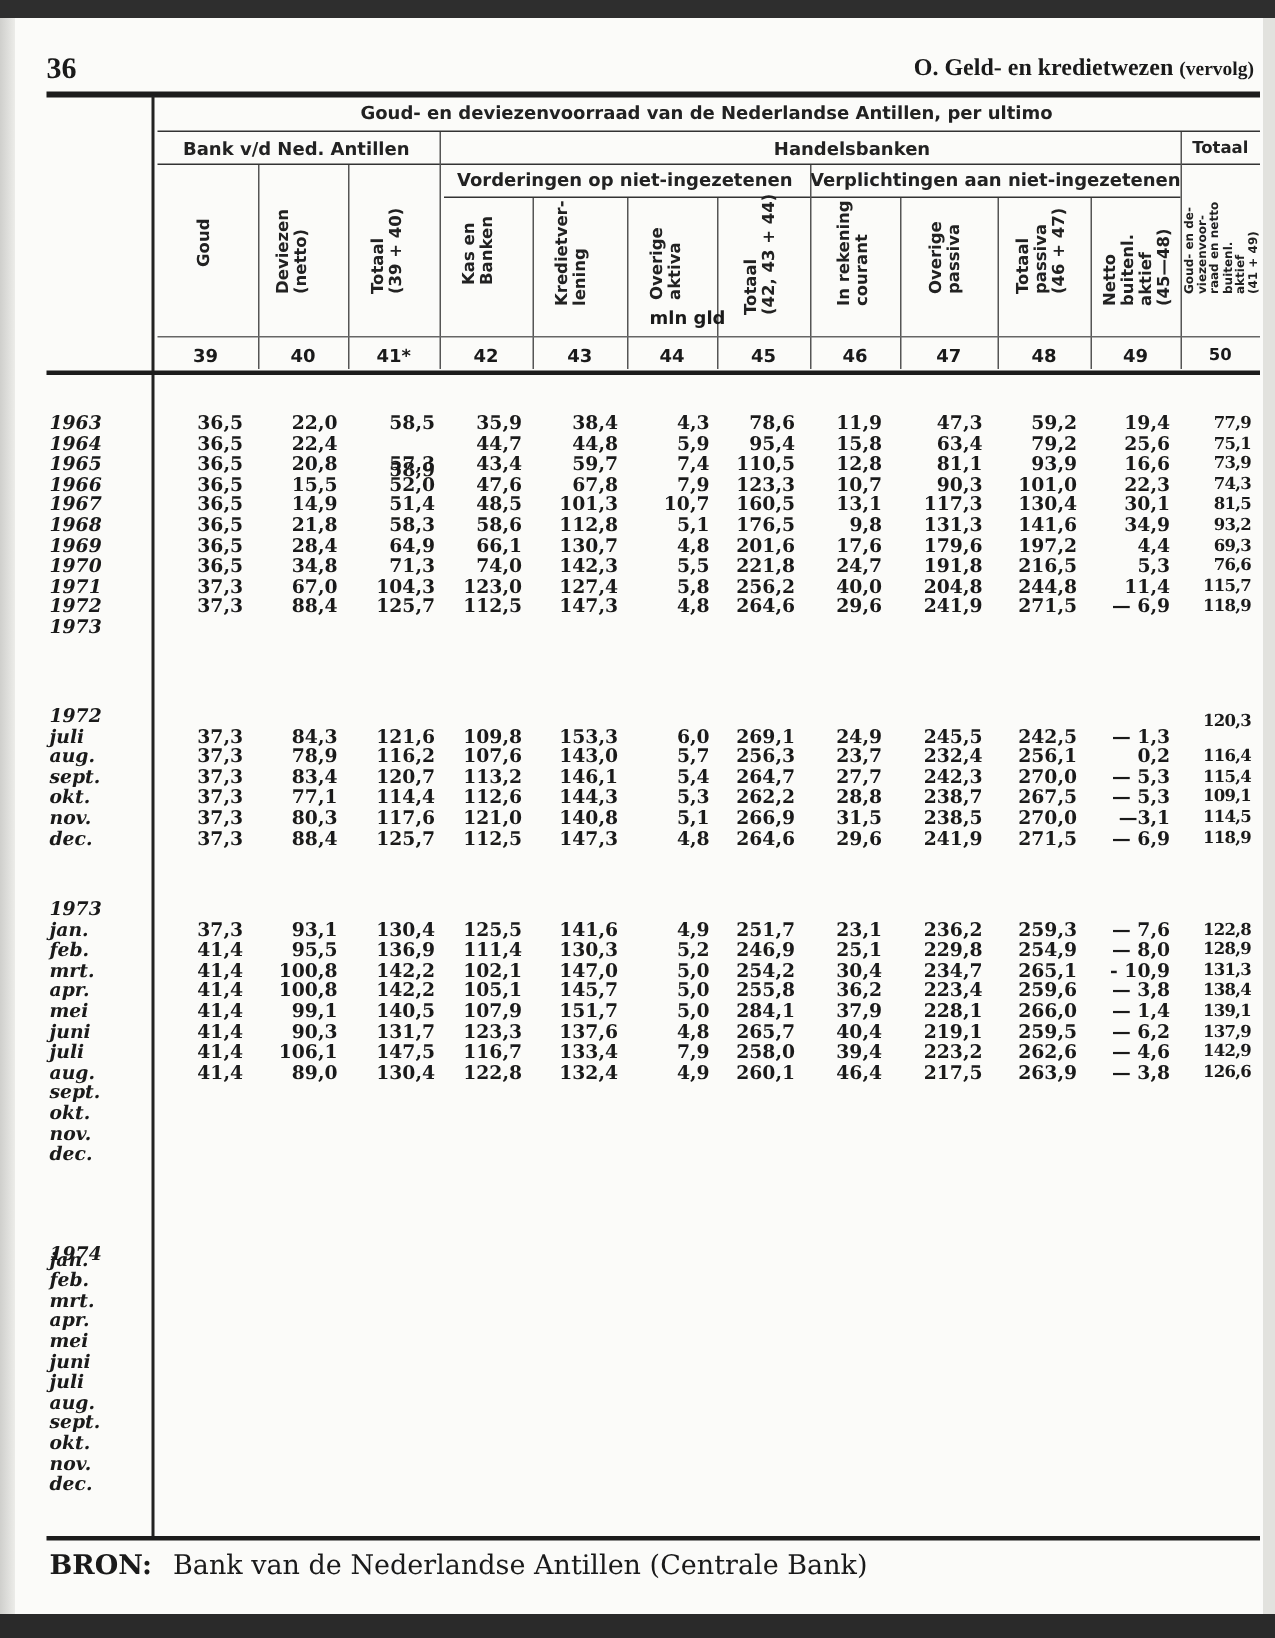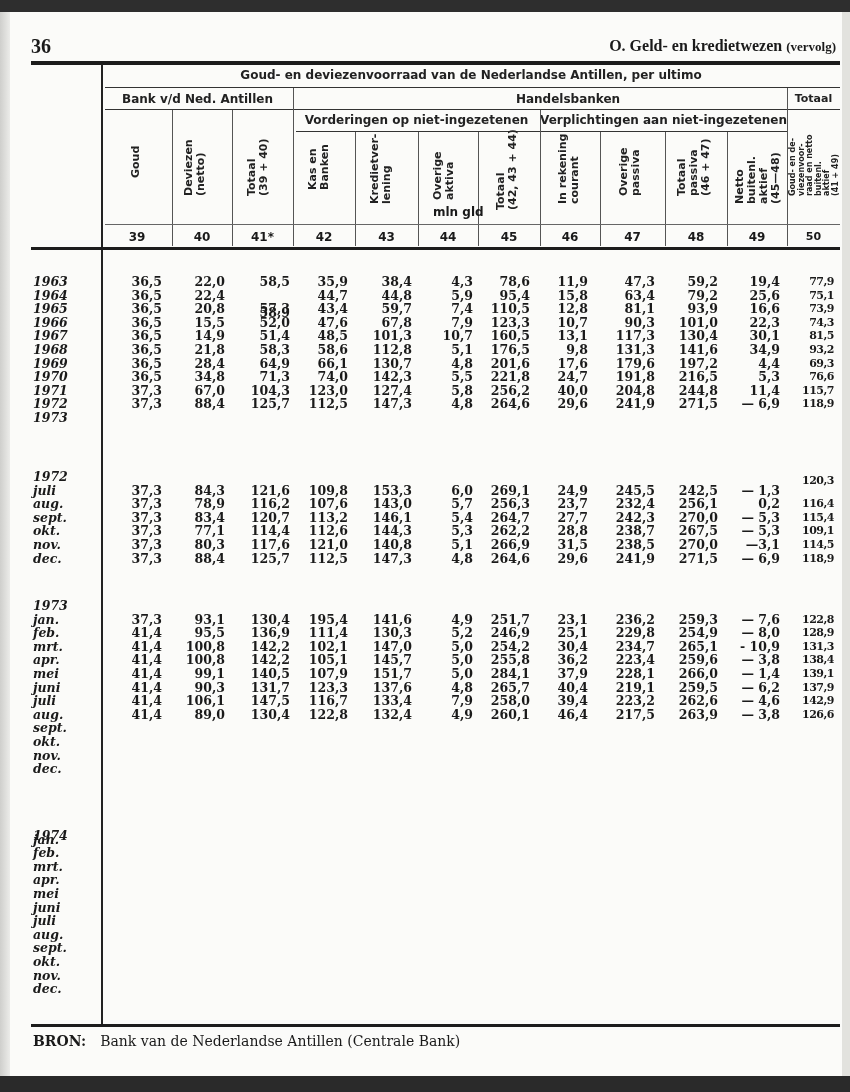--- a/index.html
+++ b/index.html
@@ -25,21 +25,21 @@
   .hdr { position:absolute; font-family:"DejaVu Sans", sans-serif; font-weight:bold; font-size:12px; text-align:center; white-space:nowrap; color:#222; }
   .vhdr { position:absolute; font-family:"DejaVu Sans", sans-serif; font-weight:bold; font-size:11px; line-height:12px; color:#222;
           transform:rotate(-90deg); transform-origin:left top; white-space:nowrap; text-align:left; }
   .colnum { position:absolute; top:230px; font-family:"DejaVu Sans", sans-serif; font-weight:bold; font-size:12px; text-align:center; }
   .unit { position:absolute; left:433px; top:205px; font-family:"DejaVu Sans", sans-serif; font-weight:bold; font-size:12px; }
 
   .rowlabel { position:absolute; left:33px; font-style:italic; font-weight:bold; font-size:12.5px; line-height:13.6px; font-family:"DejaVu Serif", serif; }
   .cell { position:absolute; font-weight:bold; font-size:12.5px; line-height:13.6px; text-align:right; font-family:"DejaVu Serif", serif; white-space:nowrap; }
   .c50 { font-size:11px; letter-spacing:-0.5px; }
 
-  .source { position:absolute; left:33px; top:1033px; font-size:14px; font-family:"DejaVu Serif", serif; }
+  .source { position:absolute; left:33px; top:1033px; font-size:18px; font-family:"DejaVu Serif", serif; }
   .source b { margin-right:14px; }
 </style>
 </head>
 <body>
 
 <div class="top-band"></div>
 <div class="spine"></div>
 <div class="right-edge"></div>
 <div class="bottom-band"></div>
 
@@ -315,21 +315,21 @@
     <div class="cell" style="top: 551.6px; left: 518px; width: 70px;">29,6</div>
     <div class="cell" style="top: 551.6px; left: 585px; width: 70px;">241,9</div>
     <div class="cell" style="top: 551.6px; left: 648px; width: 70px;">271,5</div>
     <div class="cell" style="top: 551.6px; left: 710px; width: 70px;">— 6,9</div>
     <div class="cell c50" style="top: 551.6px; left: 764px; width: 70px;">118,9</div>
     <div class="rowlabel" style="top: 599px;">1973</div>
     <div class="rowlabel" style="top: 612.6px;">jan.</div>
     <div class="cell" style="top: 612.6px; left: 92px; width: 70px;">37,3</div>
     <div class="cell" style="top: 612.6px; left: 155px; width: 70px;">93,1</div>
     <div class="cell" style="top: 612.6px; left: 220px; width: 70px;">130,4</div>
-    <div class="cell" style="top: 612.6px; left: 278px; width: 70px;">195,4</div>
+    <div class="cell" style="top: 612.6px; left: 278px; width: 70px;">125,5</div>
     <div class="cell" style="top: 612.6px; left: 342px; width: 70px;">141,6</div>
     <div class="cell" style="top: 612.6px; left: 403px; width: 70px;">4,9</div>
     <div class="cell" style="top: 612.6px; left: 460px; width: 70px;">251,7</div>
     <div class="cell" style="top: 612.6px; left: 518px; width: 70px;">23,1</div>
     <div class="cell" style="top: 612.6px; left: 585px; width: 70px;">236,2</div>
     <div class="cell" style="top: 612.6px; left: 648px; width: 70px;">259,3</div>
     <div class="cell" style="top: 612.6px; left: 710px; width: 70px;">— 7,6</div>
     <div class="cell c50" style="top: 612.6px; left: 764px; width: 70px;">122,8</div>
     <div class="rowlabel" style="top: 626.2px;">feb.</div>
     <div class="cell" style="top: 626.2px; left: 92px; width: 70px;">41,4</div>

